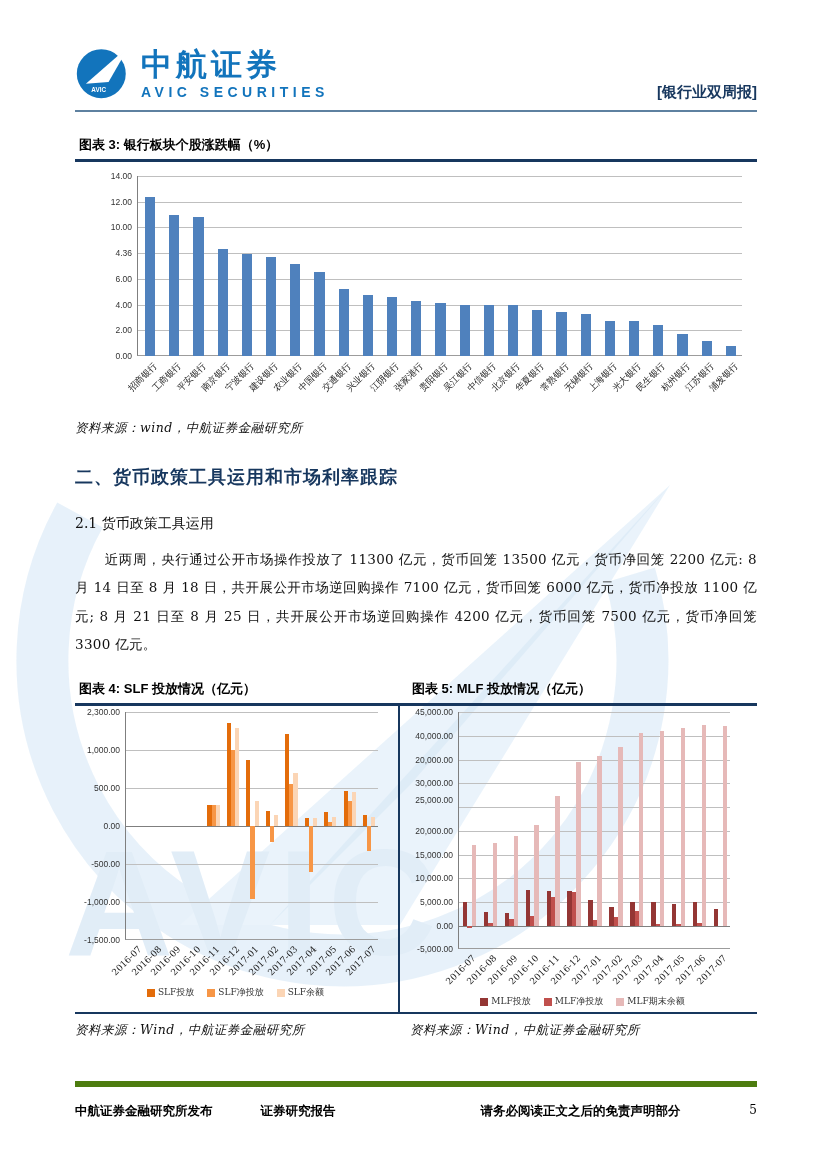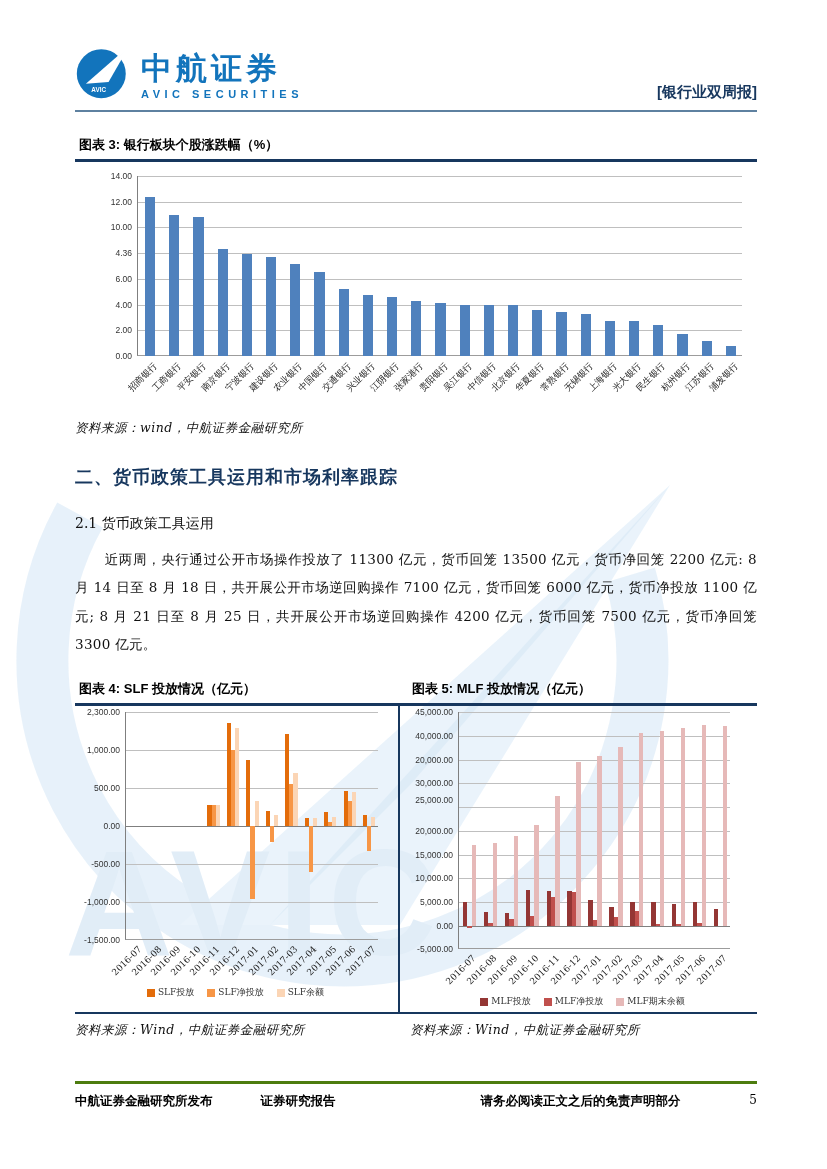--- a/index.html
+++ b/index.html
@@ -9,21 +9,21 @@
 
   
   .watermark { position:absolute; left:-70px; top:455px; width:880px; height:580px; z-index:0; opacity:.55; pointer-events:none; }
 
   
   .header { margin-top:42px; padding-bottom:10px; border-bottom:2px solid #5E81A0; position:relative; height:70px; }
   .logo { display:flex; align-items:flex-end; gap:8px; }
   .logo-icon { width:58px; height:58px; }
   .logo-text { display:flex; flex-direction:column; }
   .logo-cn { font-family:"Liberation Sans", sans-serif; font-weight:bold; font-size:31px; color:#1274BC; letter-spacing:4px; line-height:1.1; }
-  .logo-en { font-family:"Liberation Sans", sans-serif; font-weight:bold; font-size:11px; color:#1274BC; letter-spacing:4.5px; margin-top:2px; }
+  .logo-en { font-family:"Liberation Sans", sans-serif; font-weight:bold; font-size:14px; color:#1274BC; letter-spacing:4.5px; margin-top:2px; }
   .report-tag { position:absolute; right:0; bottom:8px; font-family:"Liberation Sans", sans-serif; font-weight:bold; font-size:15px; color:#17375E; }
 
   
   .fig-title { font-family:"Liberation Sans", sans-serif; font-weight:bold; font-size:13px; color:#000; padding:0 0 5px 4px; }
   .rule-navy { border-bottom:3px solid #17375E; }
   .fig3-title { margin-top:24px; }
 
   
   .chart { position:relative; }
   .chart-inner { display:flex; }
@@ -64,21 +64,21 @@
   .figs-sources .source { margin:0; }
   .figs-sources .source.right { padding-left:10px; }
 
   
   .source { font-style:italic; font-size:12.5px; color:#111; margin-top:6px; letter-spacing:0.5px; }
   .section-heading { margin-top:28px; font-family:"Liberation Sans", sans-serif; font-weight:bold; font-size:18px; color:#17375E; letter-spacing:1px; }
   .sub-heading { margin-top:26px; font-size:14px; color:#111; }
   .para { margin-top:12px; font-size:13.5px; line-height:2.1; color:#111; text-align:justify; text-indent:2.2em; letter-spacing:0.3px; }
 
   
-  .footer { position:absolute; left:75px; right:70px; top:1081px; z-index:1; border-top:3px solid #4d7c0f; padding-top:9px; }
+  .footer { position:absolute; left:75px; right:70px; top:1081px; z-index:1; border-top:6px solid #4d7c0f; padding-top:16px; }
   .footer-row { display:flex; align-items:baseline; font-family:"Liberation Sans", sans-serif; font-weight:bold; font-size:12.5px; color:#000; position:relative; }
   .footer-mid { margin-left:48px; }
   .footer-right { margin-left:145px; }
   .footer-page { position:absolute; right:0; top:0; font-weight:normal; font-family:"DejaVu Serif", serif; font-size:12px; }
 </style>
 </head>
 <body>
 
 <div class="page">
 

